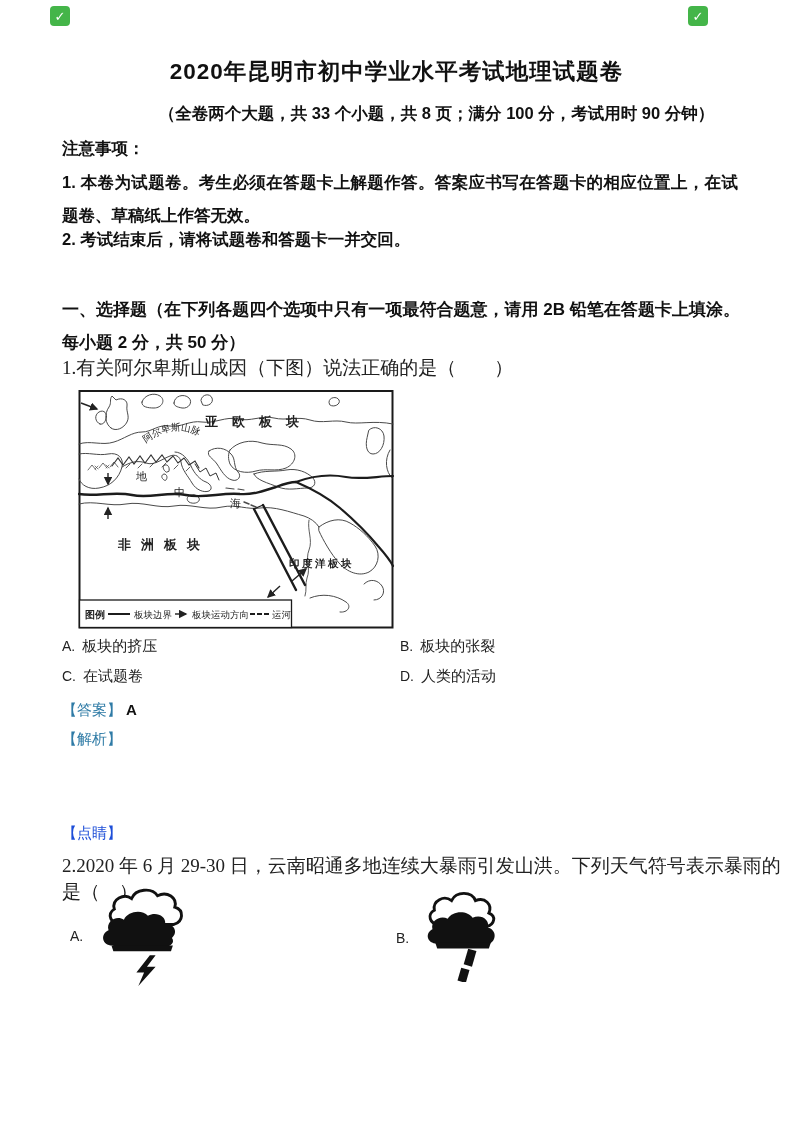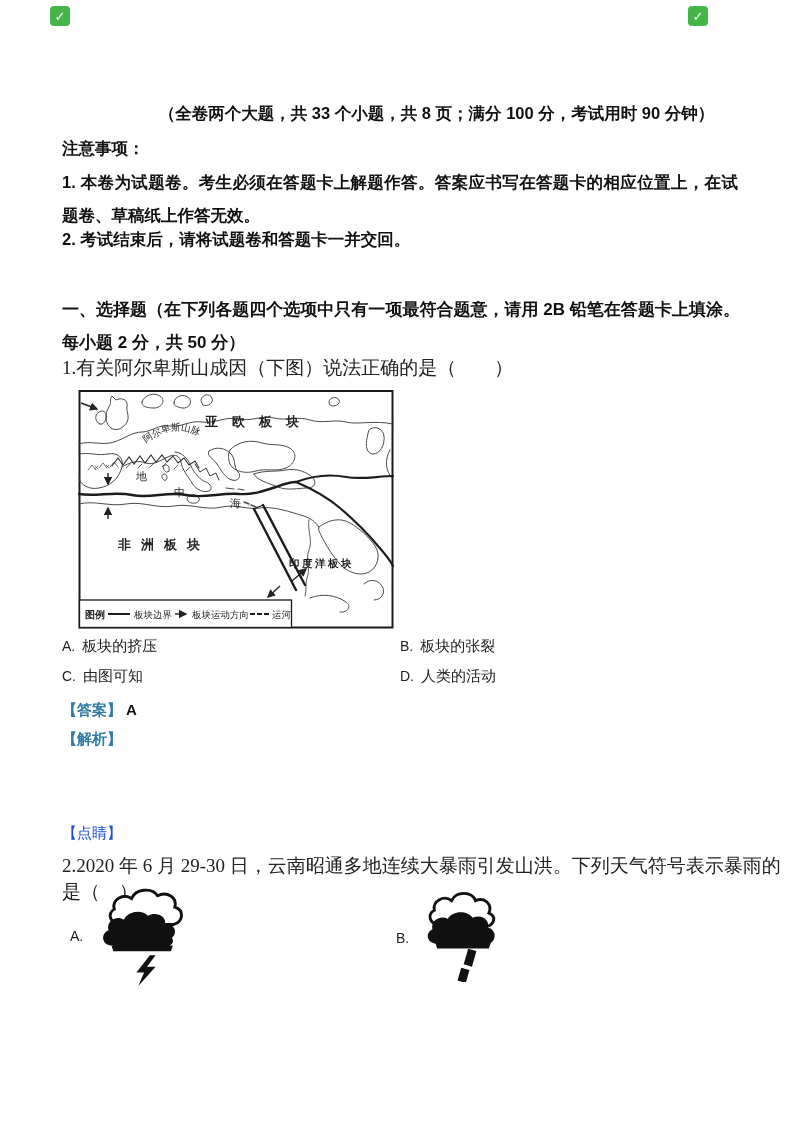--- a/index.html
+++ b/index.html
@@ -16,21 +16,21 @@
   .notice-2{top:229px;left:62px;font-size:16.5px;}
   .sec-header{top:261px;font-size:17px;}
   .instruction{top:293px;left:62px;width:678px;font-size:17px;line-height:33px;text-align:justify;}
   .q-text{font-size:19px;}
   .q1{top:355px;left:62px;}
   .q2{top:853px;left:62px;}
   .map-fig{top:388px;left:78px;width:317px;height:242px;}
   .option{font-size:15px;color:#222;}
   .opt-key{font-family:"Liberation Sans","DejaVu Sans",sans-serif;font-size:14px;color:#222;margin-right:7px;}
   .ans-line{font-size:15px;}
-  .blue{color:#2f7ba6;font-weight:bold;}
+  .blue{color:#2f7ba6;}
   .ans-val{font-family:"Liberation Sans","DejaVu Sans",sans-serif;font-weight:700;color:#111;margin-left:4px;}
   .detail{top:759px;left:62px;width:678px;font-size:14.5px;line-height:32px;text-align:justify;color:#1d1d1d;}
   .tip{top:824px;left:62px;font-size:15px;color:#1d4ed8;}
   .wx-label{font-family:"Liberation Sans","DejaVu Sans",sans-serif;font-size:14px;color:#222;}
   .footer{top:1076px;font-family:"Liberation Sans","DejaVu Sans",sans-serif;
           font-size:16px;color:#969696;letter-spacing:.5px;}
   .badge{width:20px;height:20px;border-radius:4px;background:#44b549;
          display:flex;align-items:center;justify-content:center;}
   .badge span{color:#fff;font-size:13px;line-height:1;font-family:"DejaVu Sans",sans-serif;}
   svg text{font-family:"Liberation Serif","DejaVu Serif",serif;fill:#222;}
@@ -40,20 +40,21 @@
 
 <div class="page">
 
   <div class="abs badge" style="top:6px;left:50px;">
       <span>✓</span>
     </div>
   <div class="abs badge" style="top:6px;left:688px;">
       <span>✓</span>
     </div>
 
+  <div class="abs hei center title">2020年昆明市初中学业水平考试地理试题卷</div>
   <div class="abs hei center subtitle">（全卷两个大题，共 33 个小题，共 8 页；满分 100 分，考试用时 90 分钟）</div>
 
   <div class="abs hei notice-h">注意事项：</div>
   <div class="abs hei notice-1">1. 本卷为试题卷。考生必须在答题卡上解题作答。答案应书写在答题卡的相应位置上，在试题卷、草稿纸上作答无效。</div>
   <div class="abs hei notice-2">2. 考试结束后，请将试题卷和答题卡一并交回。</div>
 
   <div class="abs hei instruction">一、选择题（在下列各题四个选项中只有一项最符合题意，请用 2B 铅笔在答题卡上填涂。每小题 2 分，共 50 分）</div>
 
   <div class="abs song q-text q1">1.有关阿尔卑斯山成因（下图）说法正确的是（　　）</div>
 
@@ -146,21 +147,21 @@
         <line x1="97" y1="226" x2="108" y2="226" stroke="#1c1c1c" stroke-width="1.4" marker-end="url(#ah)"></line>
         <text x="114" y="230" font-size="9.5">板块运动方向</text>
         <path d="M172,226 h5 m2,0 h5 m2,0 h5" stroke="#1c1c1c" stroke-width="2" fill="none"></path>
         <text x="194" y="230" font-size="9.5">运河</text>
       </g>
     </svg>
   </div>
 
   <div class="abs option" style="top:637px;left:62px;"><span class="opt-key">A.</span><span>板块的挤压</span></div>
   <div class="abs option" style="top:637px;left:400px;"><span class="opt-key">B.</span><span>板块的张裂</span></div>
-  <div class="abs option" style="top:667px;left:62px;"><span class="opt-key">C.</span><span>由图可知</span></div>
+  <div class="abs option" style="top:667px;left:62px;"><span class="opt-key">C.</span><span>在试题卷</span></div>
   <div class="abs option" style="top:667px;left:400px;"><span class="opt-key">D.</span><span>人类的活动</span></div>
 
   <div class="abs ans-line" style="top:701px;left:62px;">
     <span class="blue">【答案】</span><span class="ans-val">A</span>
   </div>
   <div class="abs ans-line" style="top:730px;left:62px;">
     <span class="blue">【解析】</span>
   </div>
   <div class="abs song tip">【点睛】</div>
 

